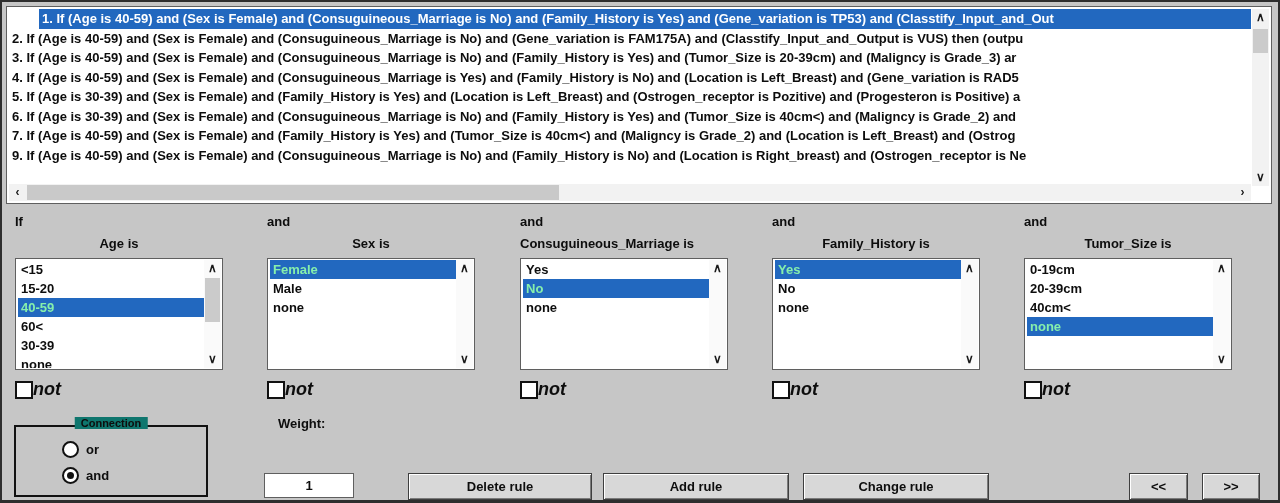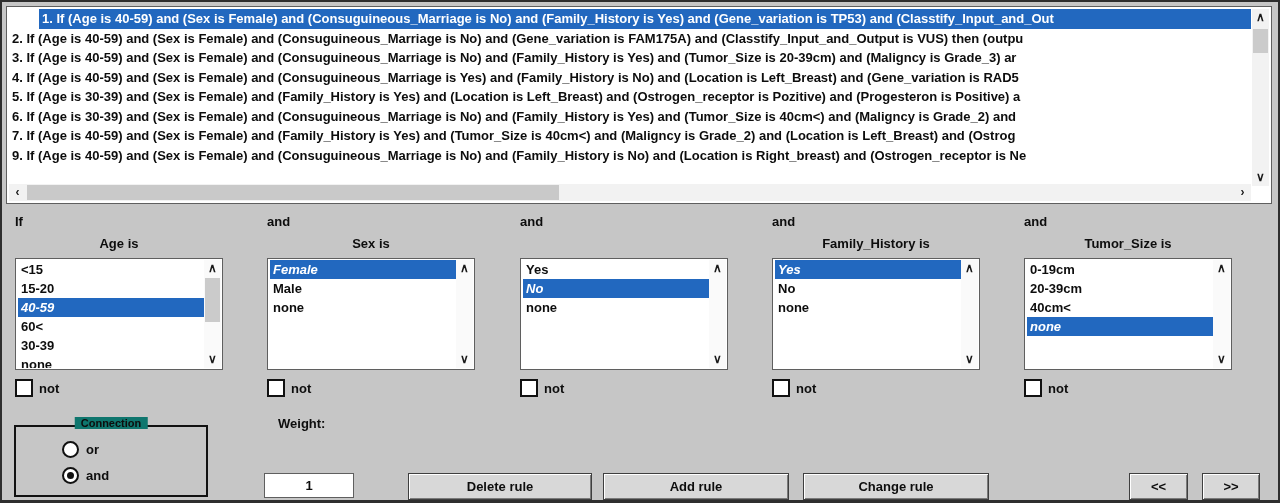--- a/index.html
+++ b/index.html
@@ -42,29 +42,29 @@
   
   .col { position:absolute; top:212px; width:208px; height:192px; }
   .clabel  { position:absolute; left:0; top:0; font-size:13px; }
   .caption { position:absolute; left:0; top:22px; width:100%; text-align:center; font-size:13px; white-space:nowrap; }
   .slist {
     position:absolute; left:0; top:44px; width:208px; height:112px;
     background:#ffffff; border:1px solid #5f5f5f; box-sizing:border-box;
   }
   .items { position:absolute; left:2px; top:1px; right:18px; bottom:1px; overflow:hidden; }
   .item  { height:19px; line-height:19px; padding-left:3px; font-size:13px; white-space:nowrap; }
-  .item.selected { background:#2268bf; color:#ffffff;font-style:italic; }
+  .item.selected { background:#2268bf; color:#86efac; }
   .svscroll { position:absolute; top:1px; right:1px; bottom:1px; width:17px; background:#fafafa; }
   .svthumb  { position:absolute; left:1px; right:1px; top:18px; height:44px; background:#cbcbcb; }
   
   .chk { position:absolute; left:0; top:165px; display:flex; align-items:center; }
   .chkbox {
     width:14px; height:14px; background:#ffffff; border:2px solid #111111;
   }
-  .chk span { margin-left:6px; font-size:13px; }
+  .chk span { margin-left:0; font-size:18px;font-style:italic; }
   
   .frame {
     position:absolute; left:12px; top:423px; width:194px; height:72px;
     border:2px solid #111111; box-sizing:border-box;
   }
   .legend {
     position:absolute; top:-10px; left:50%; transform:translateX(-50%);
     background:#0f766e; padding:0 6px; font-size:11px; white-space:nowrap;
   }
   .radio-row { position:absolute; left:22px; display:flex; align-items:center;margin-left:24px; }
@@ -165,20 +165,21 @@
       </div>
     </div>
     <div class="chk">
       <div class="chkbox"></div>
       <span>not</span>
     </div>
   </div>
 
   <div class="col" style="left:518px">
     <div class="clabel">and</div>
+    <div class="caption" style="text-align:left">Consuguineous_Marriage is</div>
     <div class="slist">
       <div class="items">
         <div class="item">Yes</div>
         <div class="item selected">No</div>
         <div class="item">none</div>
       </div>
       <div class="svscroll">
         <div class="sarrow up" style="top:0;left:0">∧</div>
         <div class="sarrow down" style="bottom:0;left:0">∨</div>
       </div>

